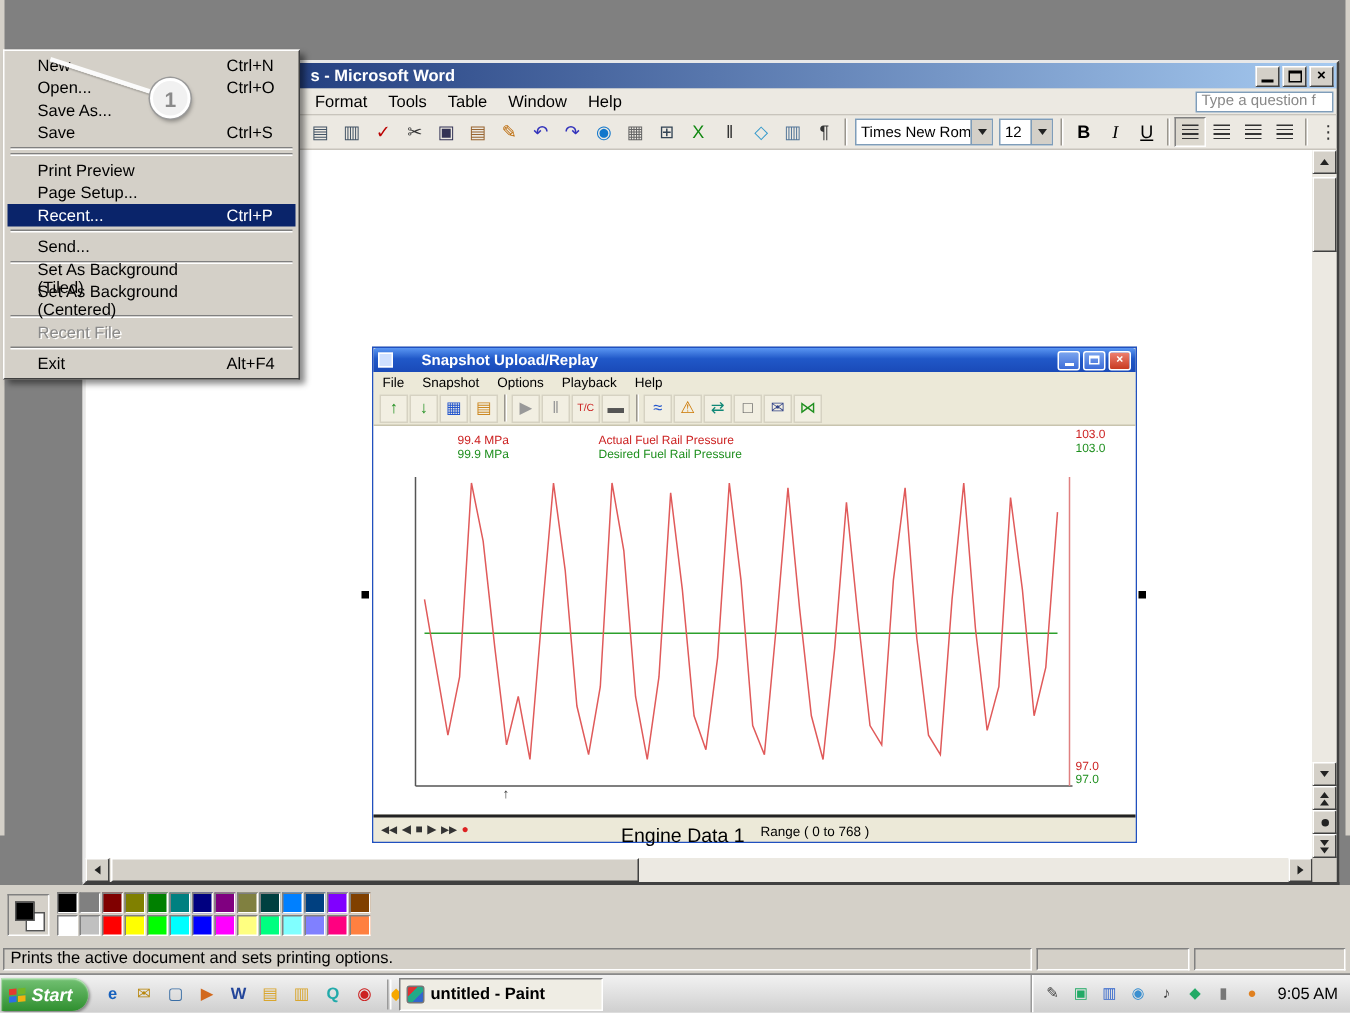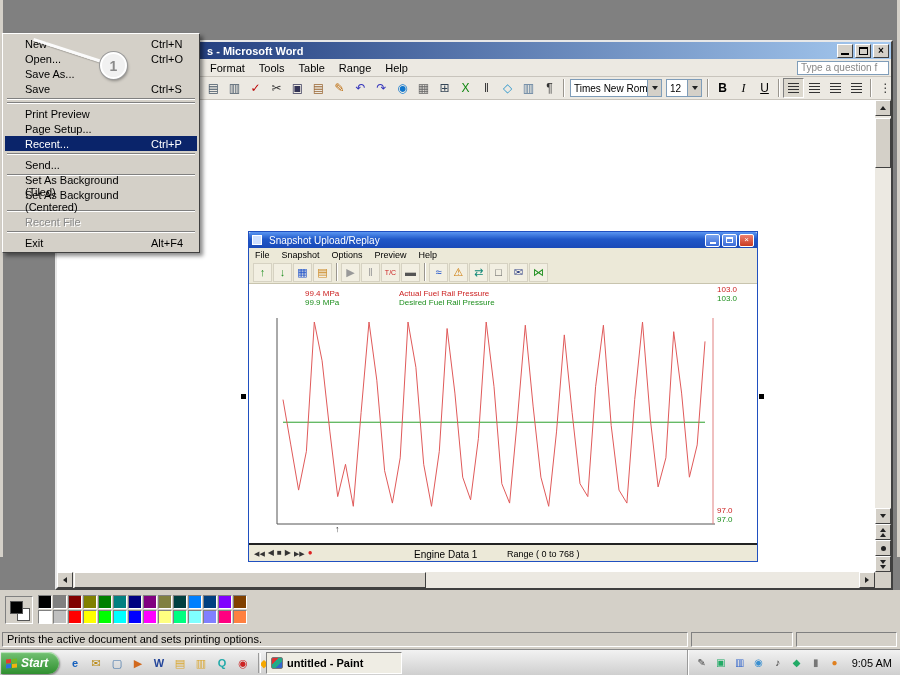--- a/index.html
+++ b/index.html
@@ -53,21 +53,21 @@
   .t-left{width:0;height:0;border:3px solid transparent;border-right:4px solid #222;border-left:none}
   .t-right{width:0;height:0;border:3px solid transparent;border-left:4px solid #222;border-right:none}
   .dot{width:5px;height:5px;border-radius:50%;background:#222}
   #vscroll{left:818px;top:58px;width:16px;height:472px;background:#ece9e2}
   #hscroll{left:0;top:530px;width:818px;height:16px;background:#ece9e2}
   .thumb{position:absolute;background:#d4d0c8;border:1px solid;border-color:#fff #404040 #404040 #fff}
   #sb-corner{left:818px;top:530px;width:16px;height:16px;background:#d4d0c8}
 
   
   #snap{left:191px;top:131px;width:510px;height:331px;background:#ece9d8;border:1px solid #2050c0}
-  #snap-titlebar{left:0;top:0;width:508px;height:16px;background:linear-gradient(180deg,#5a96f2,#2058c8 45%,#1a4ab8);border-radius:2px 2px 0 0;display:flex;align-items:center;color:#fff;font-weight:normal;font-size:10px;padding:0 3px;gap:7px}
+  #snap-titlebar{left:0;top:0;width:508px;height:16px;background:linear-gradient(180deg,#5a96f2,#2058c8 45%,#1a4ab8);border-radius:2px 2px 0 0;display:flex;align-items:center;color:#fff;font-weight:bold;font-size:10px;padding:0 3px;gap:19px}
   .snap-ico{width:10px;height:10px;background:#cfe0ff;border:1px solid #fff}
   #snap-titlebar .btns{margin-left:auto;display:flex;gap:2px}
   .xpbtn{width:15px;height:13px;border:1px solid #fff;border-radius:2px;background:linear-gradient(180deg,#7aa4ee,#3c6cd8);display:flex;align-items:center;justify-content:center;color:#fff;font-size:8px;line-height:1}
   .xpbtn.close{background:linear-gradient(180deg,#ee8070,#c83b22)}
   .xpbtn .minbar{width:6px;height:2px;background:#fff;margin-top:6px}
   .xpbtn .maxbox{width:7px;height:6px;border:1px solid #fff;border-top:2px solid #fff}
   #snap-menubar{left:0;top:16px;width:508px;height:13px;background:#ece9d8;display:flex;align-items:center;font-size:9px}
   .smenu-item{padding:0 6px}
   #snap-toolbar{left:0;top:29px;width:508px;height:23px;background:#ece9d8;display:flex;align-items:center;padding-left:4px;border-bottom:1px solid #c8c4ae}
   .sti{width:19px;height:19px;display:flex;align-items:center;justify-content:center;border:1px solid #d6d2c2;background:#f2efe2;margin-right:1px;flex:0 0 auto}
@@ -78,21 +78,21 @@
   #snap-values{left:56px;top:5px;width:46px;text-align:left}
   #snap-legend{left:150px;top:5px}
   #ticks-top{left:468px;top:1px}
   #ticks-bottom{left:468px;top:222px}
   #plot{left:26px;top:32px;width:444px;height:214px}
   #pos-marker{left:86px;top:240px;font-size:9px;color:#333}
   #snap-status{left:0;top:311px;width:508px;height:18px;background:#ece9d8;border-top:2px solid #222;display:flex;align-items:center}
   #snap-playback{display:flex;align-items:center;gap:3px;padding-left:5px}
   .pb{display:flex;align-items:center;justify-content:center}
   .pb .gl{font-size:8px;line-height:1}
-  #snap-channel{position:absolute;left:165px;top:4px;font-size:10px}
+  #snap-channel{position:absolute;left:165px;top:4px;font-size:13px}
   #snap-range{position:absolute;left:258px;top:4px;font-size:9px}
 
   
   #file-menu{left:2px;top:33px;width:198px;background:#d4d0c8;border:1px solid;border-color:#fff #404040 #404040 #fff;padding:2px;z-index:50;box-shadow:3px 3px 4px rgba(0,0,0,.45)}
   .fm-row{display:flex;align-items:center;height:15px;padding-left:20px;font-size:11px}
   .fm-s{margin-left:auto;padding-right:8px;min-width:46px}
   .fm-row.hl{background:#0a246a;color:#fff}
   .fm-row.dis{color:#8a8a8a;text-shadow:1px 1px 0 #fff}
   .fm-sep{height:2px;border-top:1px solid #808080;border-bottom:1px solid #fff;margin:2px 2px}
 
@@ -173,21 +173,21 @@
               <span class="xglyph">×</span>
             </span>
         </span>
       </div>
 
       <div class="abs" id="word-menubar">
         <span id="word-menu-items" style="display:flex">
             <span class="wmenu-item">Format</span>
             <span class="wmenu-item">Tools</span>
             <span class="wmenu-item">Table</span>
-            <span class="wmenu-item">Range</span>
+            <span class="wmenu-item">Window</span>
             <span class="wmenu-item">Help</span>
           </span>
         <span id="ask-box">Type a question f</span>
       </div>
 
       <div class="abs" id="word-toolbar">
         <span id="word-std-icons" style="display:flex;align-items:center">
             <span class="tbi">
               <span class="gl" style="color: rgb(68, 85, 102);">▤</span>
             </span>
@@ -297,21 +297,21 @@
               <span class="xpbtn">
                   <span class="maxbox"></span>
                 </span>
               <span class="xpbtn close">×</span>
             </span>
           </div>
           <div class="abs" id="snap-menubar">
               <span class="smenu-item">File</span>
               <span class="smenu-item">Snapshot</span>
               <span class="smenu-item">Options</span>
-              <span class="smenu-item">Preview</span>
+              <span class="smenu-item">Playback</span>
               <span class="smenu-item">Help</span>
             </div>
           <div class="abs" id="snap-toolbar">
               <span class="sti">
                 <span class="gl" style="color: rgb(31, 143, 31);">↑</span>
               </span>
               <span class="sti">
                 <span class="gl" style="color: rgb(31, 143, 31);">↓</span>
               </span>
               <span class="sti">

